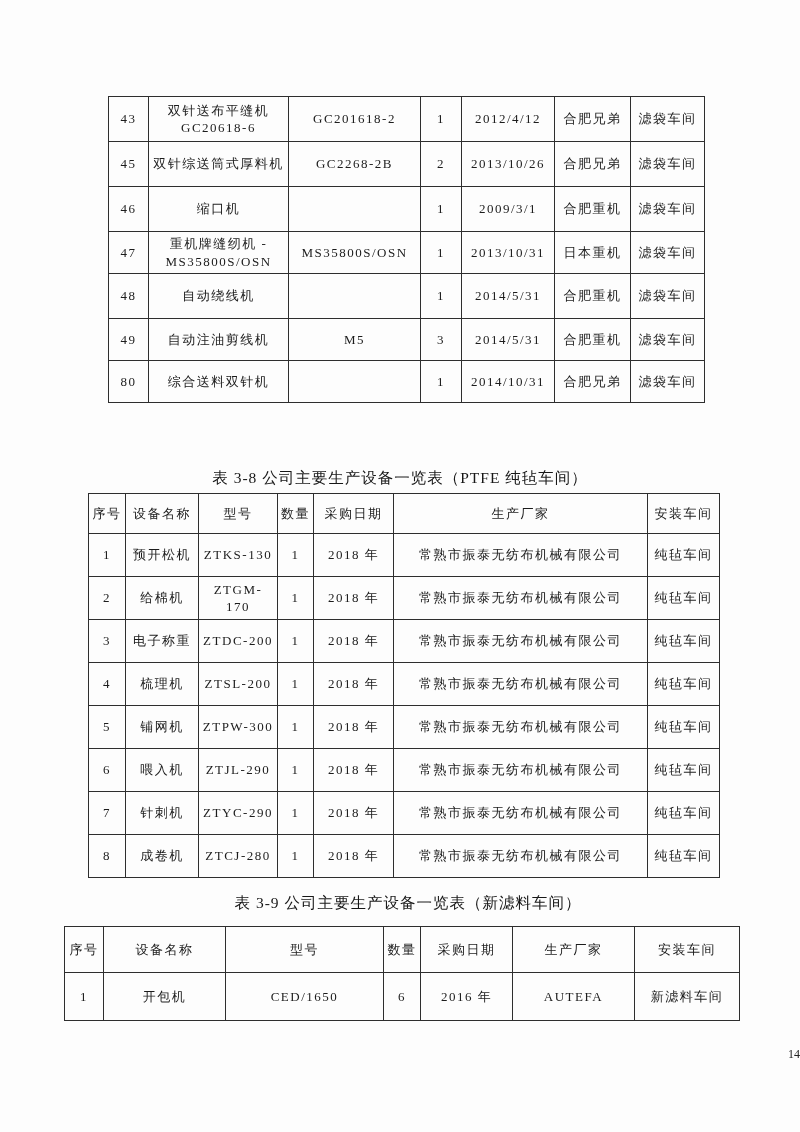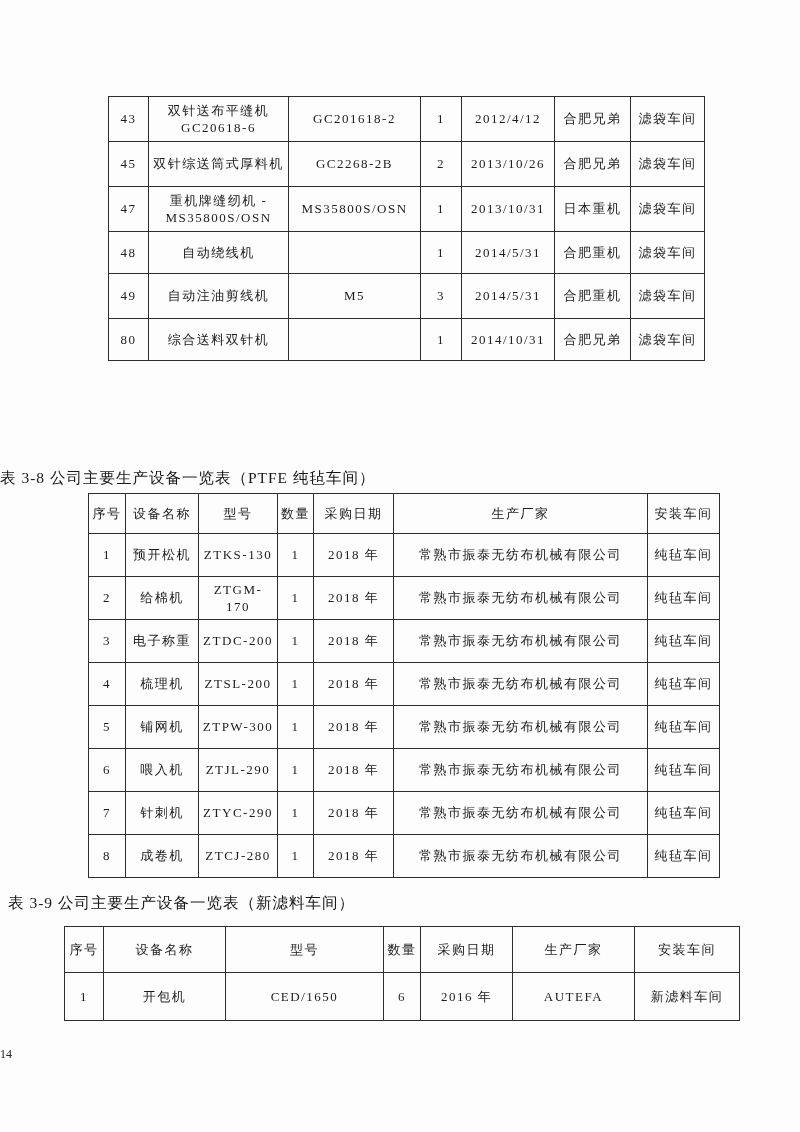--- a/index.html
+++ b/index.html
@@ -23,20 +23,21 @@
     font-weight:normal;
     font-size:13px;
     line-height:1.32;
     letter-spacing:1.5px;
     padding:2px 3px;
     overflow:hidden;
   }
   .doc-title {
     position:absolute;
     left:0; width:800px;
+    text-align:center;
     font-size:15.5px;
     letter-spacing:1px;
     color:#171717;
   }
   
   #table-cont { left:108px; top:96px; width:596px; }
   #table-cont tr:nth-child(1) td,
   #table-cont tr:nth-child(2) td,
   #table-cont tr:nth-child(3) td,
   #table-cont tr:nth-child(5) td { height:45px; }
@@ -53,21 +54,21 @@
 
   
   #title-3-9 { top:893px;margin-left:8px; }
   #table-3-9 { left:64px; top:926px; width:675px; }
   #table-3-9 thead th { height:46px; }
   #table-3-9 tbody td { height:48px; }
 
   .page-number {
     position:absolute;
     left:0; width:800px; top:1047px;
-    text-align:left;
+    text-align:right;
     font-size:12px;
     color:#222;
   }
 </style>
 </head>
 <body>
 
 <table id="table-cont">
   <colgroup>
     <col style="width:40px">
@@ -88,20 +89,29 @@
         <td>合肥兄弟</td>
         <td>滤袋车间</td>
       </tr>
       <tr>
         <td>45</td>
         <td>双针综送筒式厚料机</td>
         <td>GC2268-2B</td>
         <td>2</td>
         <td>2013/10/26</td>
         <td>合肥兄弟</td>
+        <td>滤袋车间</td>
+      </tr>
+      <tr>
+        <td>46</td>
+        <td>缩口机</td>
+        <td></td>
+        <td>1</td>
+        <td>2009/3/1</td>
+        <td>合肥重机</td>
         <td>滤袋车间</td>
       </tr>
       <tr>
         <td>47</td>
         <td>重机牌缝纫机 -MS35800S/OSN</td>
         <td>MS35800S/OSN</td>
         <td>1</td>
         <td>2013/10/31</td>
         <td>日本重机</td>
         <td>滤袋车间</td>

